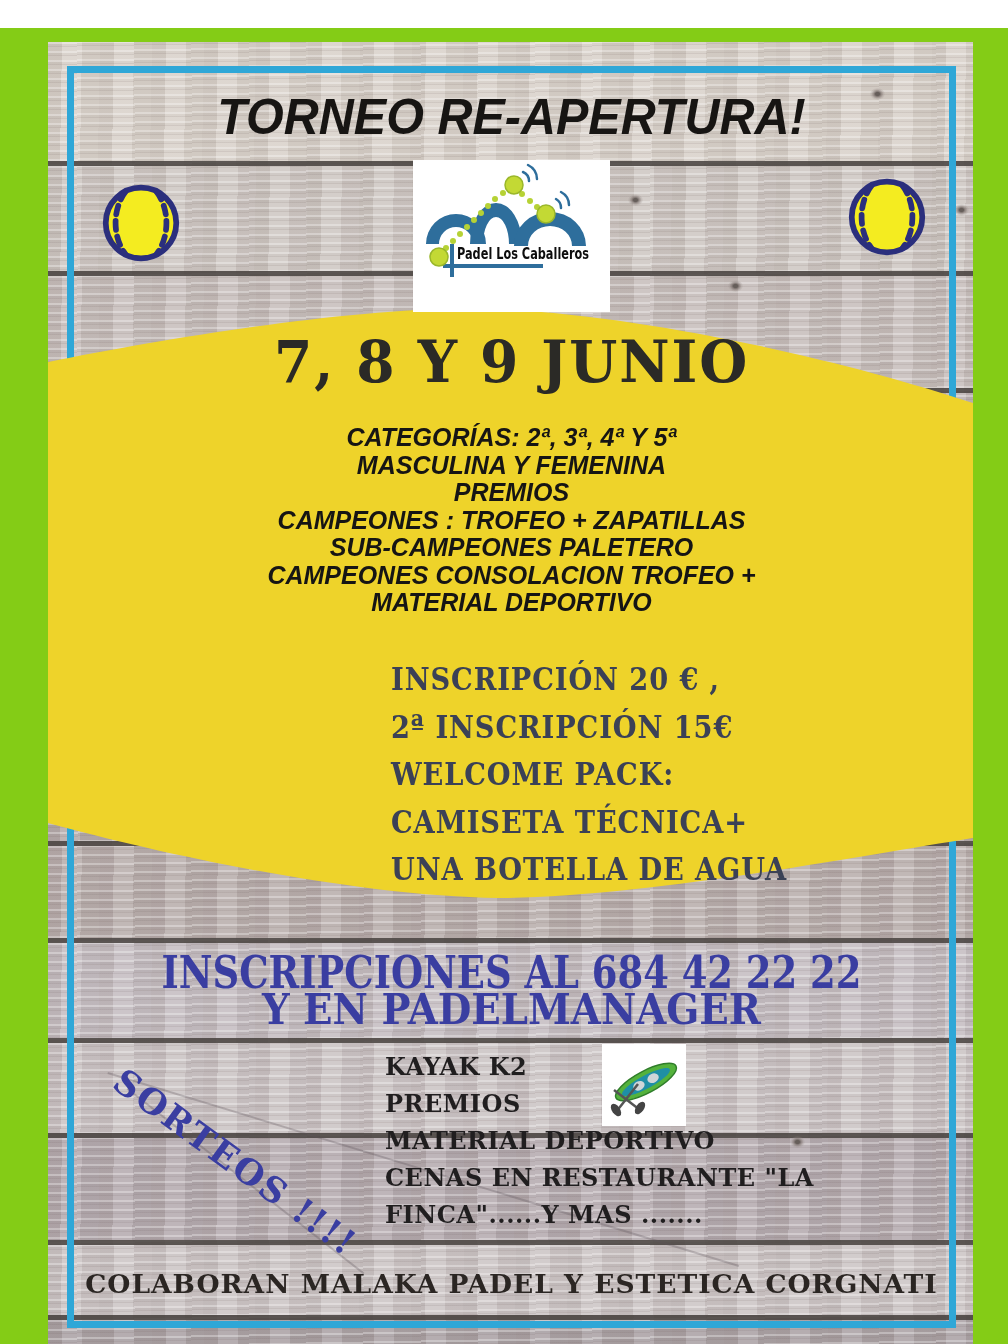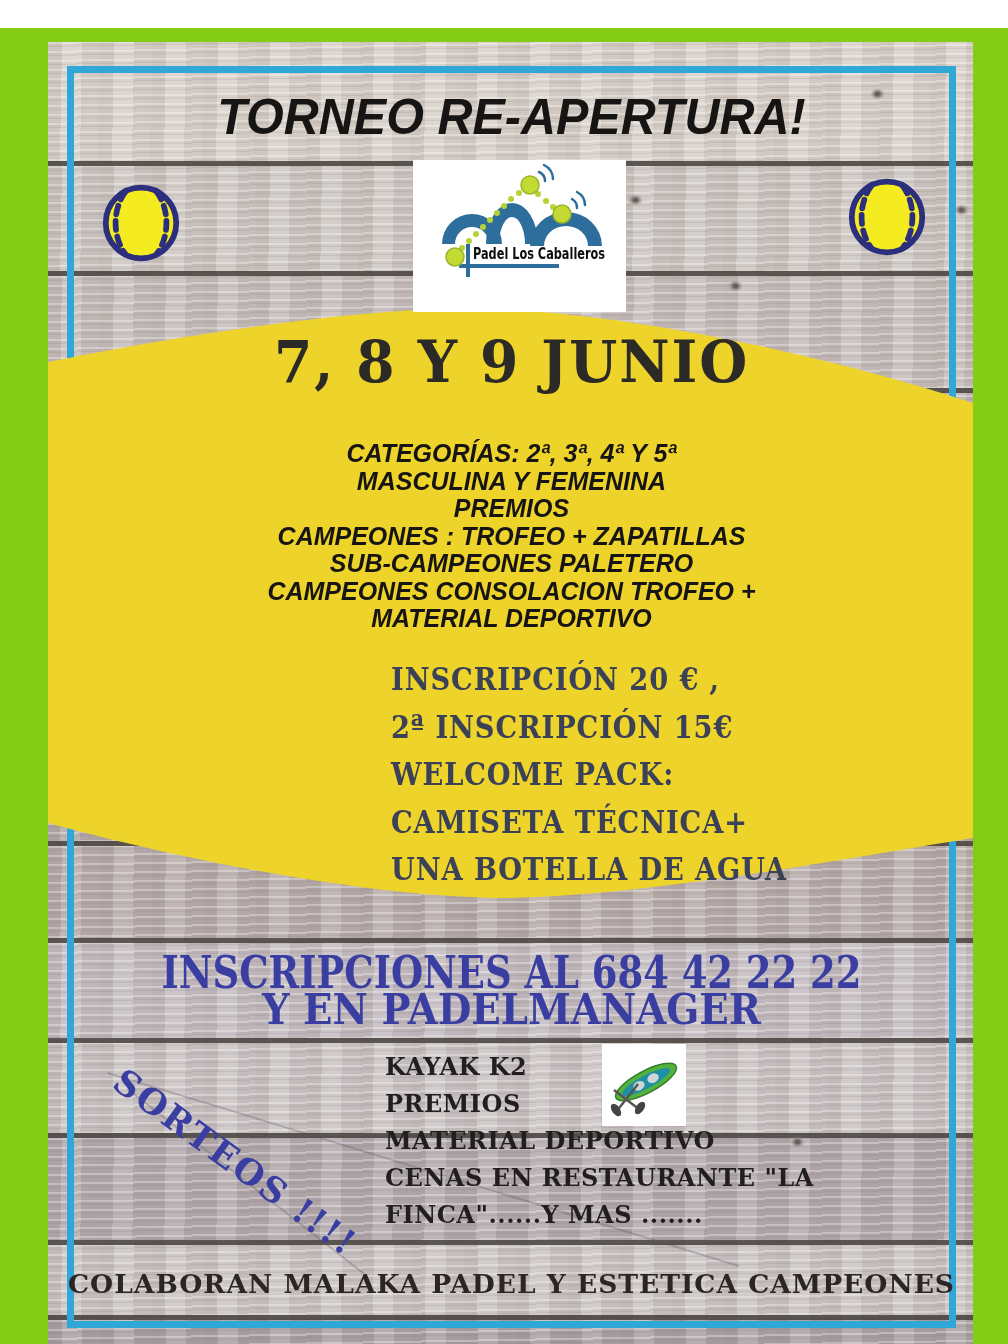--- a/index.html
+++ b/index.html
@@ -23,26 +23,26 @@
   .frame{position:absolute;left:67px;top:38px;width:889px;height:1262px;box-sizing:border-box;
     border:7px solid #2fa7d7;z-index:2;}
   .blob{position:absolute;left:48px;top:268px;width:925px;height:612px;z-index:3;}
   
   .title{position:absolute;left:67px;top:60px;width:889px;margin:0;text-align:center;z-index:6;
     font-family:"Liberation Sans",sans-serif;font-style:italic;font-weight:bold;
     font-size:50px;letter-spacing:0px;color:#171513;transform:scaleX(0.97);}
   .ball{position:absolute;width:82px;height:82px;z-index:6;}
   .ball-left{left:100px;top:154px;}
   .ball-right{left:846px;top:148px;}
-  .logo-box{position:absolute;left:413px;top:132px;width:197px;height:152px;background:#ffffff;z-index:6;padding-left:16px;}
+  .logo-box{position:absolute;left:413px;top:132px;width:197px;height:152px;background:#ffffff;z-index:6;}
   
   .slab{font-family:"DejaVu Serif",serif;font-weight:bold;}
   .date-heading{position:absolute;left:67px;top:300px;width:889px;text-align:center;z-index:6;
     font-size:58px;letter-spacing:2px;color:#2b2a26;transform:scaleX(0.95);}
-  .cats{position:absolute;left:67px;top:412px;width:889px;text-align:center;z-index:6;
+  .cats{position:absolute;left:67px;top:396px;width:889px;text-align:center;z-index:6;
     font-family:"Liberation Sans",sans-serif;font-style:italic;font-weight:bold;
     font-size:25px;line-height:27.5px;color:#161514;}
   .insc{position:absolute;left:391px;top:628px;z-index:6;font-size:31px;line-height:47.5px;
     letter-spacing:1px;color:#3b4156;transform:scaleX(0.88);transform-origin:left top;}
   
   .contact1{position:absolute;left:67px;top:922px;width:889px;text-align:center;z-index:6;
     font-size:45px;line-height:1;color:#3a3ea1;transform:scaleX(0.82);}
   .contact2{position:absolute;left:67px;top:960px;width:889px;text-align:center;z-index:6;
     font-size:43px;line-height:1;color:#3a3ea1;transform:scaleX(0.90);}
   .sorteos{position:absolute;left:130px;top:1032px;z-index:6;font-size:35px;letter-spacing:2px;
@@ -187,15 +187,15 @@
       </g>
       <g stroke="#555555" stroke-width="2.5">
         <line x1="14" y1="68" x2="36" y2="40"></line>
         <line x1="12" y1="46" x2="38" y2="66"></line>
       </g>
       <ellipse cx="14" cy="66" rx="4" ry="7" fill="#444444" transform="rotate(-35 14 66)"></ellipse>
       <ellipse cx="38" cy="64" rx="4" ry="7" fill="#444444" transform="rotate(35 38 64)"></ellipse>
     </svg>
   </div>
 
-  <div class="colab slab">COLABORAN  MALAKA PADEL Y ESTETICA CAMPEONES</div>
+  <div class="colab slab">COLABORAN  MALAKA PADEL Y ESTETICA CORGNATI</div>
 
 </div>
 
 </body></html>

